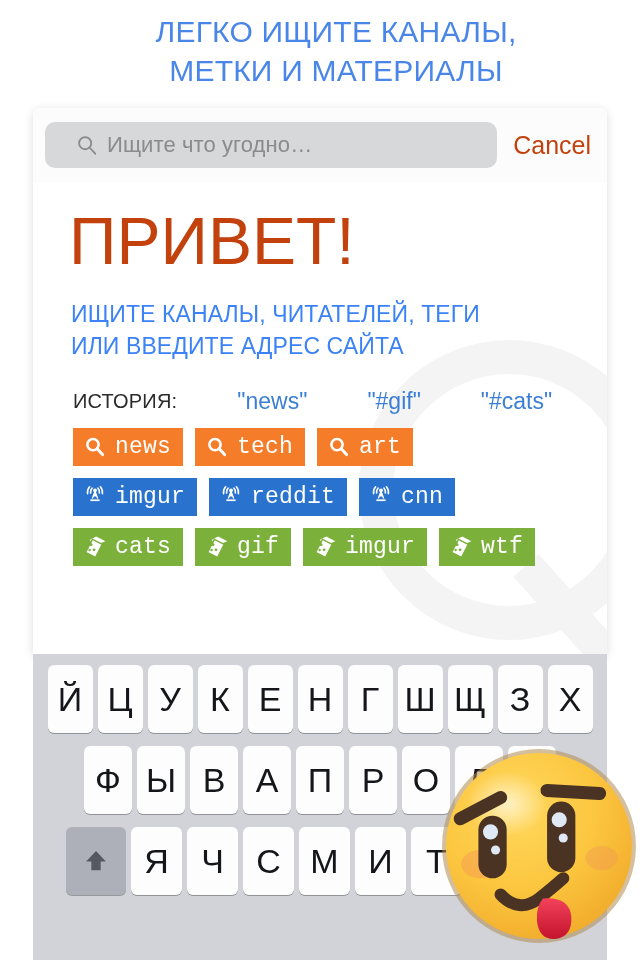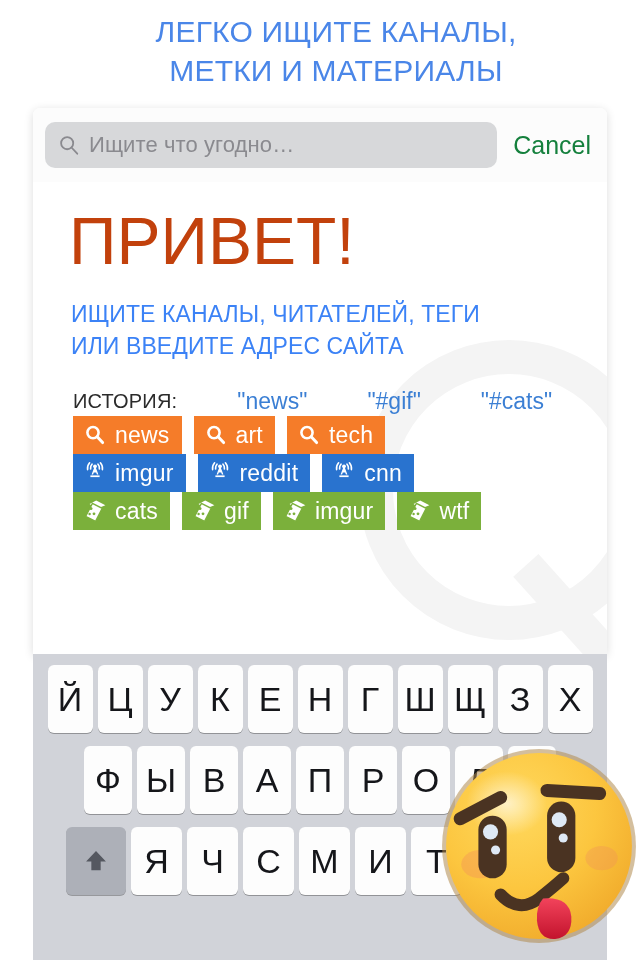--- a/index.html
+++ b/index.html
@@ -77,32 +77,32 @@
     background: #fcfcfc;
     z-index: 3;
   }
   #searchfield {
     flex: 1;
     height: 46px;
     background: #d7d8da;
     border-radius: 10px;
     display: flex;
     align-items: center;
-    padding-left: 13px;
+    padding-left: 31px;
     box-sizing: border-box;
   }
   #search-icon { width: 22px; height: 22px; flex: none; }
   #search-placeholder {
     margin-left: 9px;
     color: #8a8a8f;
     font-size: 22px;
     letter-spacing: 0.1px;
   }
   #cancel-button {
-    color: #15803d;
+    color: #c2410c;
     font-size: 25px;
     padding: 0 4px 0 16px;
     white-space: nowrap;
     cursor: pointer;
   }
 
   
   #cardbody {
     position: absolute;
     left: 0; top: 74px;
@@ -153,23 +153,24 @@
     display: flex;
     align-items: center;
     justify-content: center;
     cursor: pointer;
   }
   #history-clear svg { width: 15px; height: 15px; }
 
   
   .chip-row {
     margin-left: 40px;
-    margin-top: 0;
-    display: flex;
-    align-items: center;
+    margin-top: 12px;
+    display: flex;
+    align-items: center;
+    font-family: Liberation Mono, monospace;
   }
   .chip {
     height: 38px;
     display: flex;
     align-items: center;
     padding: 0 12px 0 10px;
     margin-right: 12px;
     color: #ffffff;
     font-size: 23px;
     letter-spacing: 0.2px;
@@ -292,30 +293,30 @@
             </span>
             <span>news</span>
           </div>
           <div class="chip search">
             <span class="glyph">
               <svg viewBox="0 0 24 24" width="24" height="24">
                 <circle cx="10" cy="9.6" r="5.6" fill="none" stroke="#fff" stroke-width="2.6"></circle>
                 <line x1="14.2" y1="13.8" x2="19.6" y2="19.6" stroke="#fff" stroke-width="3" stroke-linecap="round"></line>
               </svg>
             </span>
-            <span>art</span>
+            <span>tech</span>
           </div>
           <div class="chip search">
             <span class="glyph">
               <svg viewBox="0 0 24 24" width="24" height="24">
                 <circle cx="10" cy="9.6" r="5.6" fill="none" stroke="#fff" stroke-width="2.6"></circle>
                 <line x1="14.2" y1="13.8" x2="19.6" y2="19.6" stroke="#fff" stroke-width="3" stroke-linecap="round"></line>
               </svg>
             </span>
-            <span>tech</span>
+            <span>art</span>
           </div>
         </div>
         <div class="chip-row">
           <div class="chip channel">
             <span class="glyph">
               <svg viewBox="0 0 24 24" width="24" height="24">
                 <path d="M8.6 13.6 L12 4.6 L15.4 13.6 L13.9 13.6 L13.2 11.6 L10.8 11.6 L10.1 13.6 Z" fill="#fff"></path>
                 <rect x="7.4" y="14.4" width="9.2" height="1.7" fill="#fff"></rect>
                 <circle cx="12" cy="5.3" r="1.9" fill="#fff"></circle>
                 <path d="M7.6 7.8 A5.6 5.6 0 0 1 9.0 3.2" fill="none" stroke="#fff" stroke-width="1.7" stroke-linecap="round"></path>

